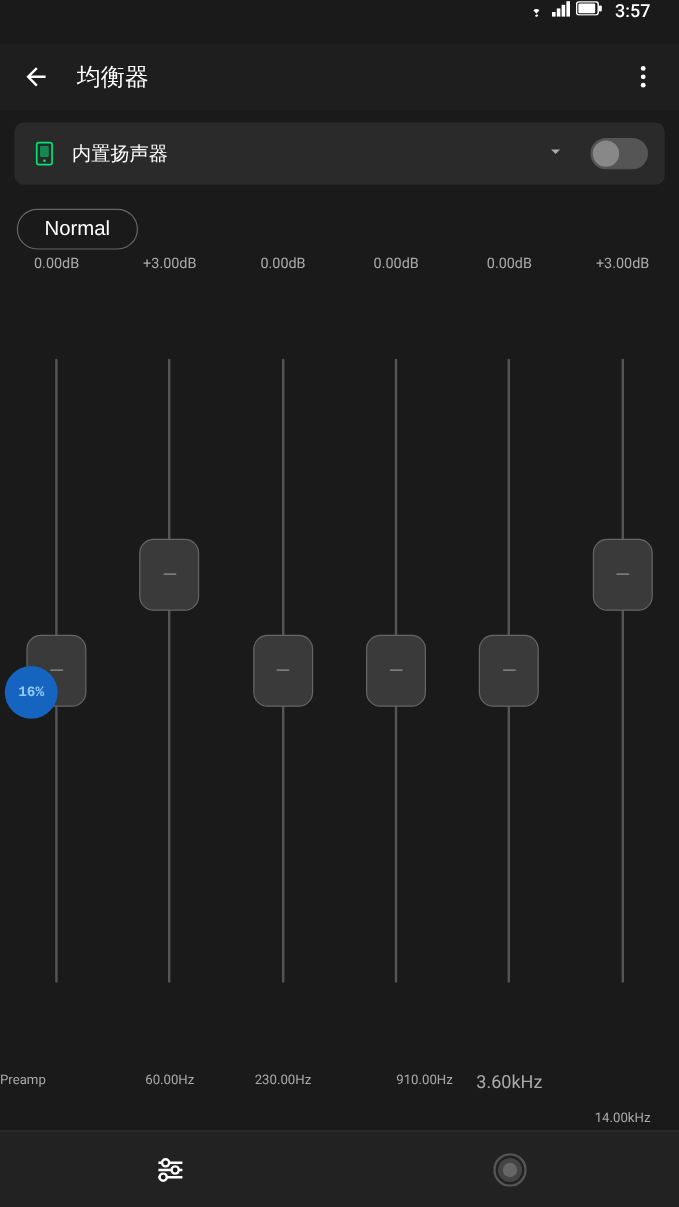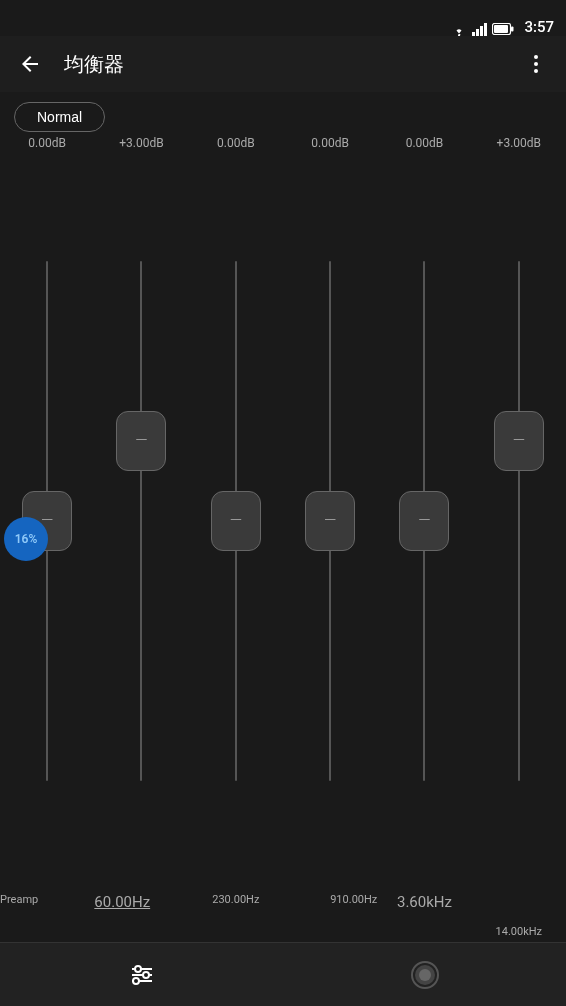--- a/index.html
+++ b/index.html
@@ -11,23 +11,23 @@
       color: #ffffff;
       overflow: hidden;
       position: relative;
     }
 
     
     .status-bar {
       height: 36px;
       background: #1a1a1a;
       display: flex;
-      align-items: flex-end;
+      align-items: flex-start;
       justify-content: flex-end;
-      padding: 0 12px;
+      padding: 0 24px;
       gap: 6px;
     }
     .status-icons {
       display: flex;
       align-items: center;
       gap: 4px;
     }
     .status-time {
       font-size: 15px;
       font-weight: 500;
@@ -123,21 +123,21 @@
     
     .preset-area {
       padding: 10px 14px 4px 14px;
     }
     .preset-btn {
       border: 1.5px solid #666;
       background: transparent;
       color: #fff;
       border-radius: 20px;
       padding: 6px 22px;
-      font-size: 14px;
+      font-size: 17px;
       cursor: pointer;
     }
 
     .slider-thumb {
       position: absolute;
       width: 50px;
       height: 60px;
       background: #3a3a3a;
       border: 1.5px solid #666;
       border-radius: 12px;
@@ -187,20 +187,21 @@
       height: 44px;
       background: #1565c0;
       border-radius: 50%;
       display: flex;
       align-items: center;
       justify-content: center;
       font-size: 12px;
       color: #90caf9;
       font-weight: 600;
       z-index: 10;
+      font-family: Liberation Mono, monospace;
     }
 
     .main-content {
       display: flex;
       flex-direction: column;
       height: calc(1006px - 36px - 56px - 64px);
     }
 
     .sliders-wrapper {
       position: relative;
@@ -248,20 +249,36 @@
     <svg width="24" height="24" viewBox="0 0 24 24" fill="white">
       <circle cx="12" cy="5" r="2" fill="white"></circle>
       <circle cx="12" cy="12" r="2" fill="white"></circle>
       <circle cx="12" cy="19" r="2" fill="white"></circle>
     </svg>
   </div>
 </div>
 
 <div class="main-content">
 
+  <div class="device-selector">
+    <div class="device-icon">
+      <svg width="22" height="22" viewBox="0 0 24 24" fill="#00e676">
+        <rect x="5" y="2" width="14" height="20" rx="2" stroke="#00e676" stroke-width="1.5" fill="none"></rect>
+        <rect x="8" y="5" width="8" height="10" rx="1" fill="#00e676" opacity="0.5"></rect>
+        <circle cx="12" cy="18.5" r="1.2" fill="#00e676"></circle>
+      </svg>
+    </div>
+    <span class="device-name">内置扬声器</span>
+    <div class="device-dropdown">
+      <svg width="18" height="18" viewBox="0 0 24 24" fill="#aaa">
+        <path d="M7 10l5 5 5-5z"></path>
+      </svg>
+    </div>
+    <div class="toggle-switch"></div>
+  </div>
 
   <div class="preset-area">
     <button class="preset-btn">Normal</button>
   </div>
 
   <div class="sliders-wrapper" style="position:relative;">
 
     <div class="percent-badge">
       <span>16%</span>
     </div>
@@ -322,21 +339,21 @@
           <div style="width:2px; height:520px; background:#555; border-radius:1px; position:relative;">
             <div class="slider-thumb" style="top: calc(50% - 80px - 30px);"></div>
           </div>
         </div>
       </div>
 
     </div>
 
     <div style="display:flex; flex-direction:row; padding: 6px 0 4px 0;">
       <div style="flex:1; text-align:left; font-size:11px; color:#aaa;">Preamp</div>
-      <div style="flex:1; font-size:15px; color:#aaa;text-decoration:underline;">60.00Hz</div>
+      <div style="flex:1; text-align:center; font-size:11px; color:#aaa;">60.00Hz</div>
       <div style="flex:1; text-align:center; font-size:11px; color:#aaa;">230.00Hz</div>
       <div style="flex:1; text-align:right; font-size:11px; color:#aaa;">910.00Hz</div>
       <div style="flex:1; text-align:center; font-size:15px; color:#aaa;">3.60kHz</div>
       <div style="flex:1; text-align:center; font-size:11px; color:#aaa;margin-top:32px;">14.00kHz</div>
     </div>
 
   </div>
 
 </div>
 

